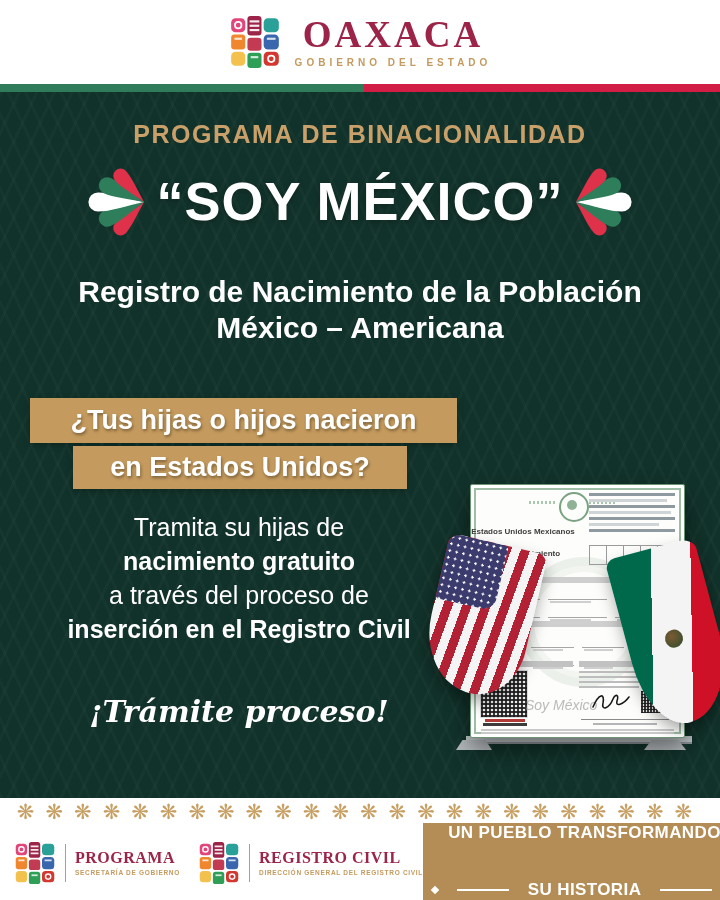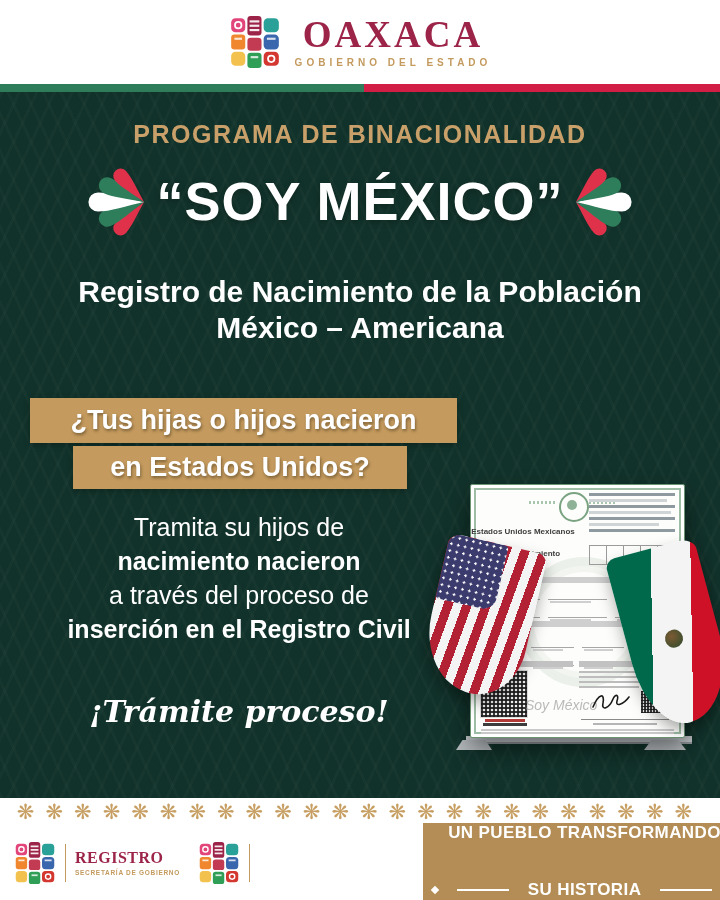--- a/index.html
+++ b/index.html
@@ -223,22 +223,22 @@
     </div>
 
     <div class="qbar qbar1">
       <span>¿Tus hijas o hijos nacieron</span>
     </div>
     <div class="qbar qbar2">
       <span>en Estados Unidos?</span>
     </div>
 
     <div class="pitch">
-      <div class="lt">Tramita su hijos de</div>
-      <div class="bd">nacimiento nacieron</div>
+      <div class="lt">Tramita su hijas de</div>
+      <div class="bd">nacimiento gratuito</div>
       <div class="lt">a través del proceso de</div>
       <div class="bd">inserción en el Registro Civil</div>
     </div>
 
     <div class="free-note">¡Trámite proceso!</div>
 
     <div class="pole us"></div>
     <div class="pole mx"></div>
 
     <div class="cert-doc">
@@ -314,30 +314,34 @@
 
   <div class="bottom">
     <div class="frieze">❋❋❋❋❋❋❋❋❋❋❋❋❋❋❋❋❋❋❋❋❋❋❋❋</div>
 
     <div class="lockup lockup1">
       <svg width="42" height="42">
           <use href="#emblem"></use>
         </svg>
       <div class="div"></div>
       <div>
-        <div class="ttl">REGISTRO</div>
+        <div class="ttl">PROGRAMA</div>
         <div class="sub">SECRETARÍA DE GOBIERNO</div>
       </div>
     </div>
 
     <div class="lockup lockup2">
       <svg width="42" height="42">
           <use href="#emblem"></use>
         </svg>
       <div class="div"></div>
+      <div>
+        <div class="ttl">REGISTRO CIVIL</div>
+        <div class="sub">DIRECCIÓN GENERAL DEL REGISTRO CIVIL</div>
+      </div>
     </div>
 
     <div class="slogan-box">
       <div class="slogan1">UN PUEBLO TRANSFORMANDO</div>
       <div class="slogan-row">
         <span class="dia"></span>
         <span class="rule"></span>
         <span class="slogan2">SU HISTORIA</span>
         <span class="rule"></span>
         <span class="dia"></span>

